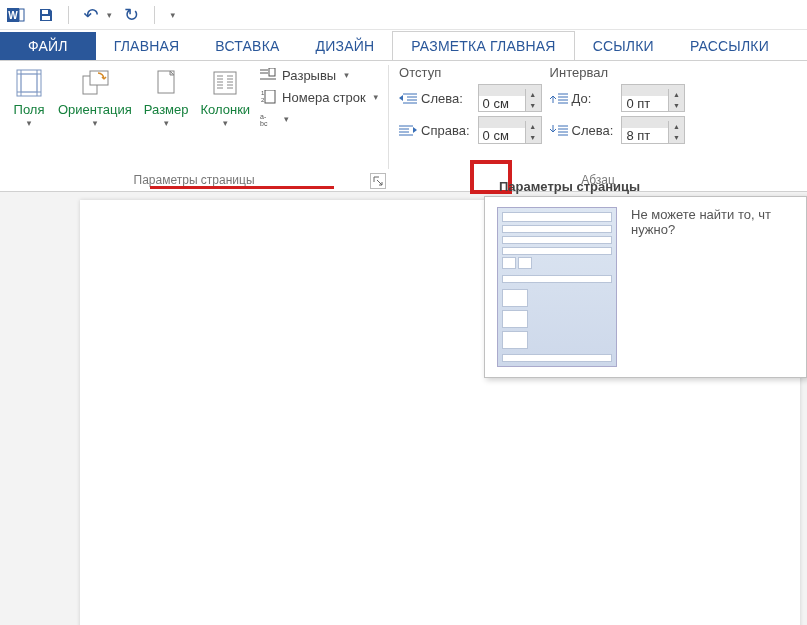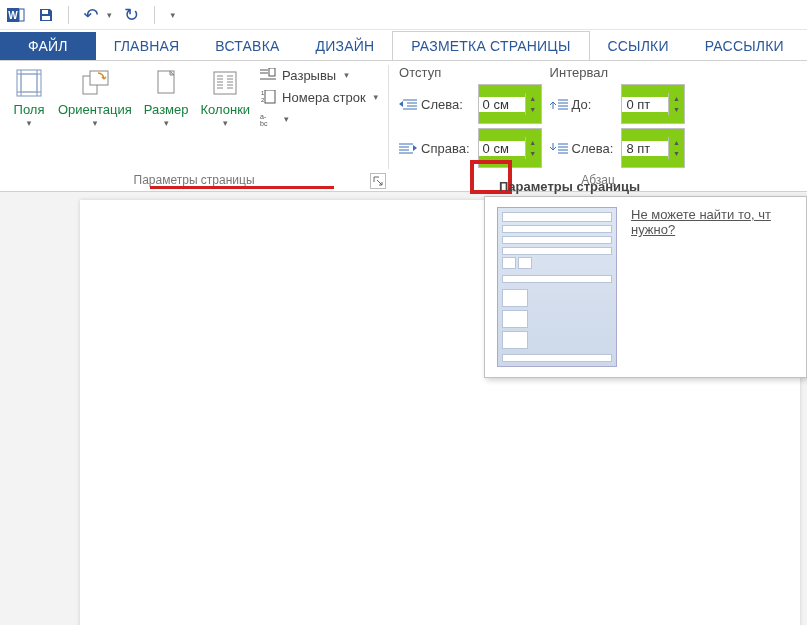--- a/index.html
+++ b/index.html
@@ -31,21 +31,21 @@
 
 .small-list { display:flex; flex-direction:column; gap:6px; padding:2px 4px;}
 .small-btn { display:flex; align-items:center; gap:6px; cursor:pointer; color:#444; font-size:13px; white-space:nowrap;}
 .small-btn .ic{ width:16px; height:16px; display:flex; align-items:center; justify-content:center; color:#444;}
 .small-btn .chev{ font-size:9px; color:#666; margin-left:2px;}
 
 .paragraph-grid { display:grid; grid-template-columns:auto auto auto auto; gap:4px 8px; align-items:center; padding:0 4px;}
 .pg-heading { font-size:13px; color:#555; }
 .pg-label { display:flex; align-items:center; gap:4px; font-size:13px; color:#444; white-space:nowrap;}
 .pg-label .ic{width:18px;height:14px;display:flex;align-items:center;justify-content:center;}
-.spin { display:flex; align-items:center; height:40px; border:1px solid #c0c0c0; background:#84cc16; min-width:64px;}
+.spin { display:flex; align-items:flex-end; height:28px; border:1px solid #c0c0c0; background:#e5e5e5; min-width:64px;}
 .spin input { border:0; width:46px; padding:0 4px; font-size:13px; color:#333; outline:none;}
 .spin .arrows{ display:flex; flex-direction:column; border-left:1px solid #c0c0c0;}
 .spin .arrows div{ width:14px; height:11px; font-size:7px; color:#555; display:flex;align-items:center;justify-content:center; cursor:pointer;}
 
 .launcher { position:absolute; right:2px; bottom:2px; width:16px; height:16px; border:1px solid #bbb; cursor:pointer; display:flex; align-items:center; justify-content:center;}
 .launcher svg{ width:10px; height:10px; }
 
 
 .red-underline { position:absolute; height:3px; background:#d21f1f; }
 .red-box { position:absolute; border:4px solid #d21f1f; }
@@ -56,21 +56,21 @@
 
 
 .tooltip { position:absolute; top:196px; left:484px; right:0; background:#fff; border:1px solid #c0c0c0; box-shadow:2px 2px 6px rgba(0,0,0,0.2); padding:10px 12px; display:flex; gap:14px;}
 .tooltip h4 { font-size:13px; font-weight:bold; color:#444; position:absolute; top:-18px; left:14px; white-space:nowrap;}
 .tooltip .thumb { width:120px; height:160px; border:1px solid #aac; background:linear-gradient(#dde6f2,#cdd8ea); flex-shrink:0; display:flex; flex-direction:column; padding:4px; gap:2px;}
 .tooltip .thumb .tabrow{ height:10px; background:#fff; border:1px solid #b8c4d8;}
 .tooltip .thumb .ctl{ height:8px; background:#fff; border:1px solid #b8c4d8; margin-top:1px;}
 .tooltip .thumb .pbox{height:12px;border:1px solid #b8c4d8;background:#fff;display:inline-block;width:14px;margin-right:2px;}
 .tooltip .thumb .pgprev{flex:1;display:flex;flex-direction:column;gap:3px;padding-top:4px;}
 .tooltip .thumb .pgprev div{height:18px;width:26px;border:1px solid #b8c4d8;background:#fff;}
-.tooltip .txt { font-size:13px; color:#555; flex:1;text-decoration:underline;}
+.tooltip .txt { font-size:13px; color:#555; flex:1;}
 .tooltip .txt p { margin-bottom:10px;}
 </style>
 </head>
 <body>
 
 <div class="qat">
   <div class="qat-item">
     <svg width="18" height="18" viewBox="0 0 18 18">
         <rect x="0" y="2" width="12" height="14" fill="#2a579a"></rect>
         <text x="6" y="13" font-size="10" fill="#fff" text-anchor="middle" font-weight="bold">W</text>
@@ -94,21 +94,21 @@
   </div>
   <div class="qat-sep"></div>
   <span class="drop" style="margin-left:4px;">▾</span>
 </div>
 
 <div class="tabs">
   <div class="tab file">ФАЙЛ</div>
   <div class="tab">ГЛАВНАЯ</div>
   <div class="tab">ВСТАВКА</div>
   <div class="tab">ДИЗАЙН</div>
-  <div class="tab active">РАЗМЕТКА СТРАНИЦЫ</div>
+  <div class="tab active">РАЗМЕТКА ГЛАВНАЯ</div>
   <div class="tab">ССЫЛКИ</div>
   <div class="tab">РАССЫЛКИ</div>
 </div>
 
 <div class="ribbon">
 
   <div class="group" style="flex:0 0 auto;">
     <div class="group-content">
       <div class="big-btn">
         <span class="ic">

